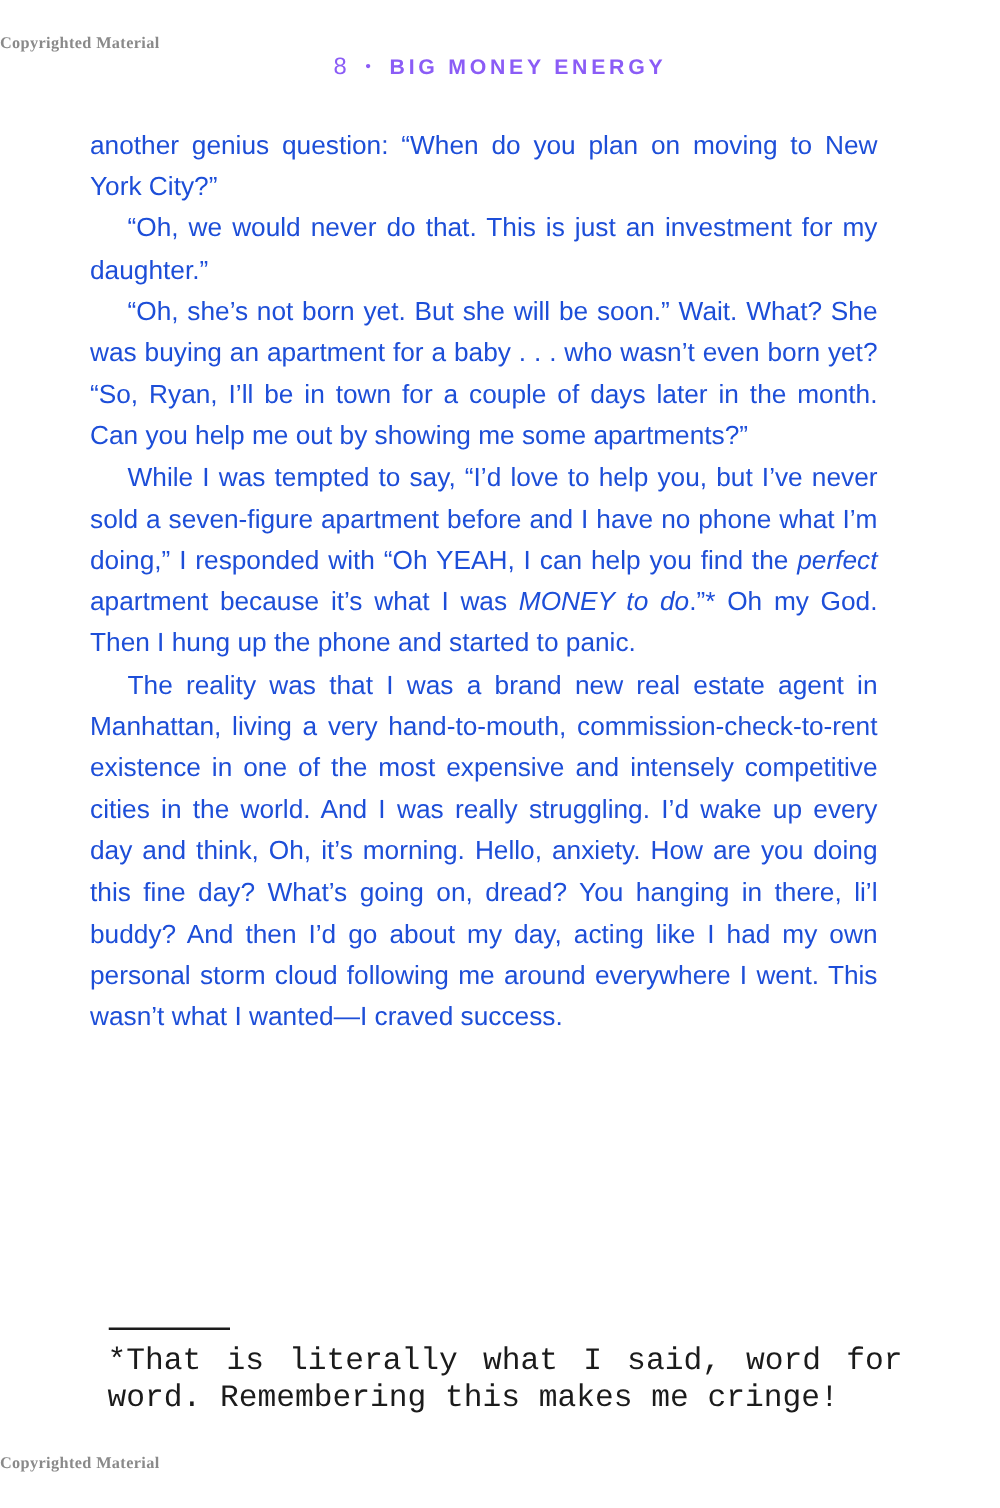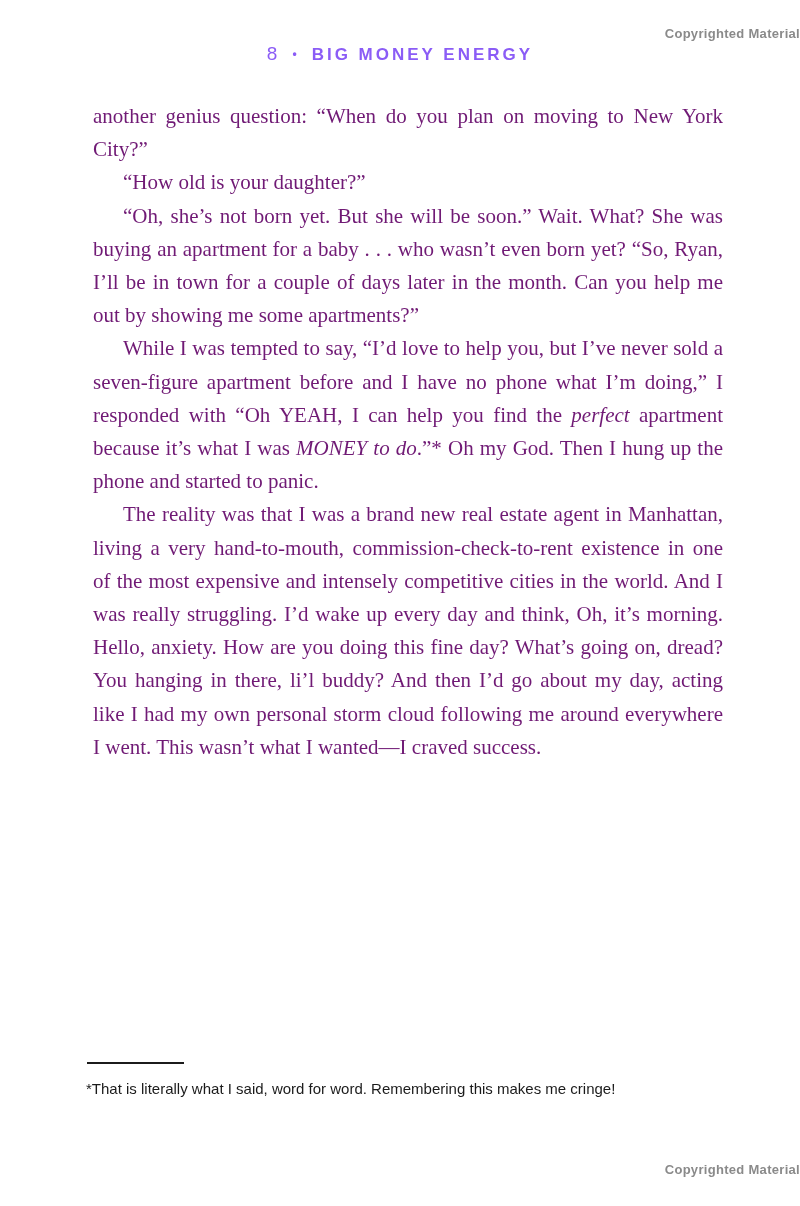--- a/index.html
+++ b/index.html
@@ -11,22 +11,22 @@
     position: relative;
     width: 800px;
     height: 1206px;
     background: #ffffff;
     overflow: hidden;
   }
   .notice {
     position: absolute;
     left: 0;
     width: 100%;
-    text-align: right;
-    font-family: Liberation Sans, sans-serif;
+    text-align: left;
+    font-family: Liberation Serif, serif;
     font-weight: bold;
     font-size: 13px;
     letter-spacing: 0.3px;
     color: #8a8a8a;
   }
   .notice.top { top: 26px; }
   .notice.bottom { top: 1162px; }
   .running-head {
     position: absolute;
     top: 43px;
@@ -49,26 +49,26 @@
     font-size: 12px;
     vertical-align: 2px;
     margin-right: 15px;
   }
   .running-head .book-title {
     letter-spacing: 3px;
   }
   .text-block {
     position: absolute;
     top: 100px;
-    left: 93px;
+    left: 72px;
     width: 630px;
-    font-family: Liberation Serif, serif;
+    font-family: Liberation Sans, sans-serif;
     font-size: 21px;
     line-height: 33.2px;
-    color: #701a75;
+    color: #1d4ed8;
     text-align: justify;
   }
   .text-block p.para {
     margin: 0;
     padding: 0;
   }
   .text-block p.para.indent {
     text-indent: 30px;
   }
   .text-block em {
@@ -80,43 +80,43 @@
     top: 1062px;
     left: 87px;
     width: 97px;
     border-top: 2px solid #1b1b1b;
   }
   .footnote-text {
     position: absolute;
     top: 1074px;
     left: 86px;
     width: 636px;
-    font-family: Liberation Sans, sans-serif;
-    font-size: 15px;
+    font-family: Liberation Mono, monospace;
+    font-size: 25px;
     line-height: 30px;
     color: #1b1b1b;
     text-align: justify;
     margin: 0;
   }
 </style>
 </head>
 <body>
 
 <div class="page">
 
   <div class="notice top">Copyrighted Material</div>
 
   <div class="running-head">
     <span class="page-number">8</span><span class="separator">•</span><span class="book-title">BIG MONEY ENERGY</span>
   </div>
 
   <div class="text-block">
 
   <p class="para"><span>another genius question: “When do you plan on moving to New York City?”</span></p>
-      <p class="para indent"><span>“How old is your daughter?”</span></p>
+      <p class="para indent"><span>“Oh, we would never do that. This is just an investment for my daughter.”</span></p>
       <p class="para indent"><span>“Oh, she’s not born yet. But she will be soon.” Wait. What? She was buying an apartment for a baby . . . who wasn’t even born yet? “So, Ryan, I’ll be in town for a couple of days later in the month. Can you help me out by showing me some apartments?”</span></p>
       <p class="para indent"><span>While I was tempted to say, “I’d love to help you, but I’ve never sold a seven-figure apartment before and I have no phone what I’m doing,” I responded with “Oh YEAH, I can help you find the </span><em>perfect</em><span> apartment because it’s what I was </span><em>MONEY to do</em><span>.”* Oh my God. Then I hung up the phone and started to panic.</span></p>
       <p class="para indent"><span>The reality was that I was a brand new real estate agent in Manhattan, living a very hand-to-mouth, commission-check-to-rent existence in one of the most expensive and intensely competitive cities in the world. And I was really struggling. I’d wake up every day and think, Oh, it’s morning. Hello, anxiety. How are you doing this fine day? What’s going on, dread? You hanging in there, li’l buddy? And then I’d go about my day, acting like I had my own personal storm cloud following me around everywhere I went. This wasn’t what I wanted—I craved success.</span></p>
     </div>
 
   <div class="footnote-rule"></div>
 
   <p class="footnote-text">*That is literally what I said, word for word. Remembering this makes me cringe!</p>
 
   <div class="notice bottom">Copyrighted Material</div>

